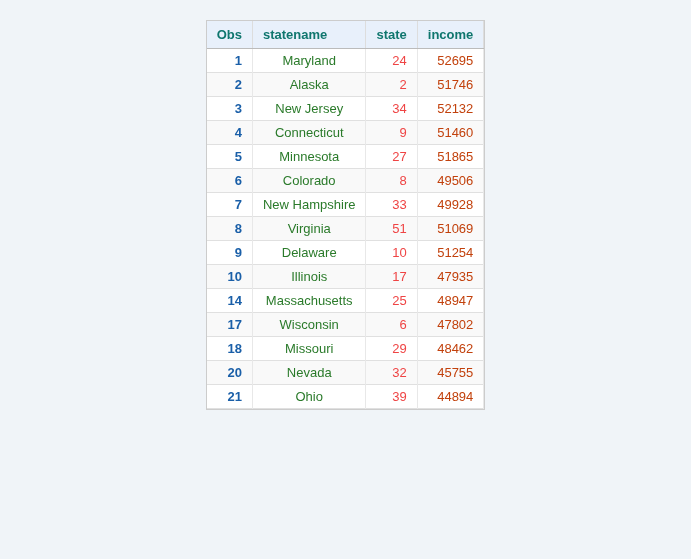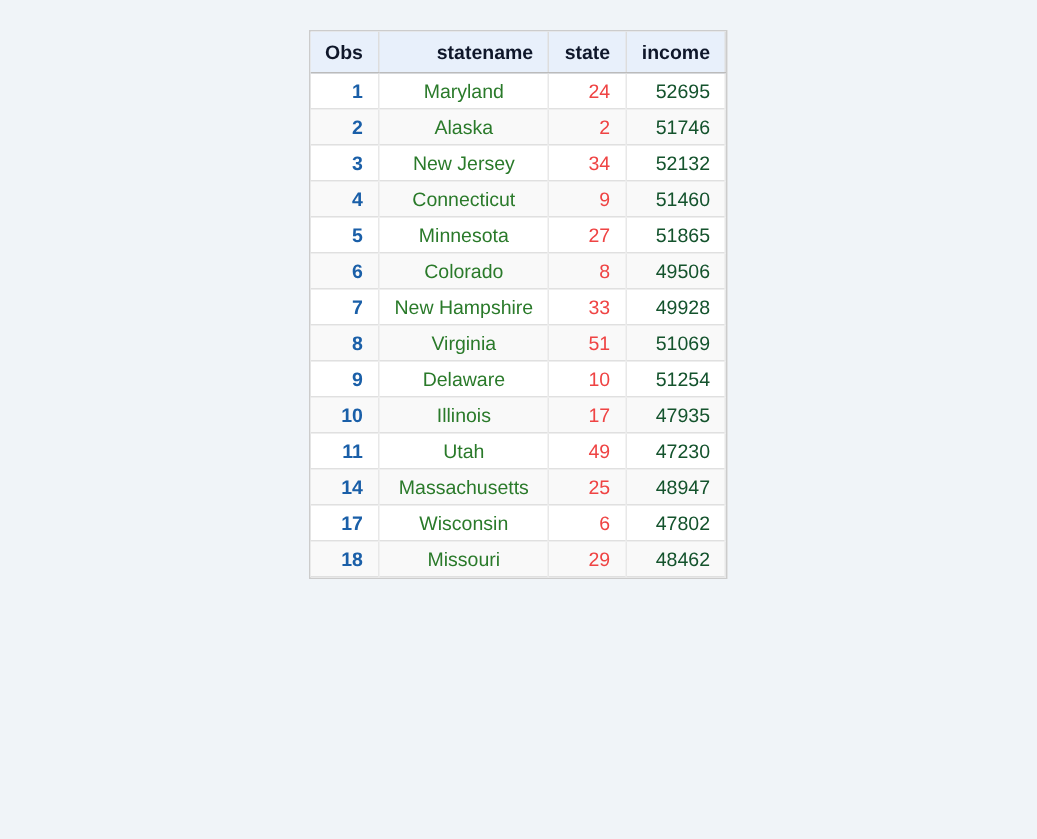--- a/index.html
+++ b/index.html
@@ -27,27 +27,27 @@
       border-collapse: collapse;
       width: 100%;
     }
     thead tr {
       background-color: #e8f0fb;
     }
     thead th {
       padding: 6px 10px;
       text-align: right;
       font-weight: bold;
-      color: #0f172a;
+      color: #0f766e;
       border-bottom: 1px solid #bbb;
       border-right: 1px solid #ddd;
       font-size: 13px;
     }
     thead th.col-statename {
-      text-align: right;
+      text-align: left;
     }
     tbody tr {
       border-bottom: 1px solid #e0e0e0;
     }
     tbody tr:nth-child(even) {
       background-color: #f9f9f9;
     }
     td {
       padding: 4px 10px;
       border-right: 1px solid #e8e8e8;
@@ -61,21 +61,21 @@
     td.col-statename {
       text-align: center;
       color: #2a7a2a;
     }
     td.col-state {
       text-align: right;
       color: #ef4444;
     }
     td.col-income {
       text-align: right;
-      color: #14532d;
+      color: #c2410c;
     }
   </style>
 </head>
 <body>
 
 <div class="table-container">
   <table>
     <thead>
       <tr>
         <th>Obs</th>
@@ -139,38 +139,44 @@
           <td class="col-state">10</td>
           <td class="col-income">51254</td>
         </tr>
         <tr>
           <td class="col-obs">10</td>
           <td class="col-statename">Illinois</td>
           <td class="col-state">17</td>
           <td class="col-income">47935</td>
         </tr>
         <tr>
-          <td class="col-obs">11</td>
-          <td class="col-statename">Utah</td>
-          <td class="col-state">49</td>
-          <td class="col-income">47230</td>
-        </tr>
-        <tr>
           <td class="col-obs">14</td>
           <td class="col-statename">Massachusetts</td>
           <td class="col-state">25</td>
           <td class="col-income">48947</td>
         </tr>
         <tr>
           <td class="col-obs">17</td>
           <td class="col-statename">Wisconsin</td>
           <td class="col-state">6</td>
           <td class="col-income">47802</td>
         </tr>
         <tr>
           <td class="col-obs">18</td>
           <td class="col-statename">Missouri</td>
           <td class="col-state">29</td>
           <td class="col-income">48462</td>
         </tr>
+        <tr>
+          <td class="col-obs">20</td>
+          <td class="col-statename">Nevada</td>
+          <td class="col-state">32</td>
+          <td class="col-income">45755</td>
+        </tr>
+        <tr>
+          <td class="col-obs">21</td>
+          <td class="col-statename">Ohio</td>
+          <td class="col-state">39</td>
+          <td class="col-income">44894</td>
+        </tr>
       </tbody>
   </table>
 </div>
 
 </body></html>

